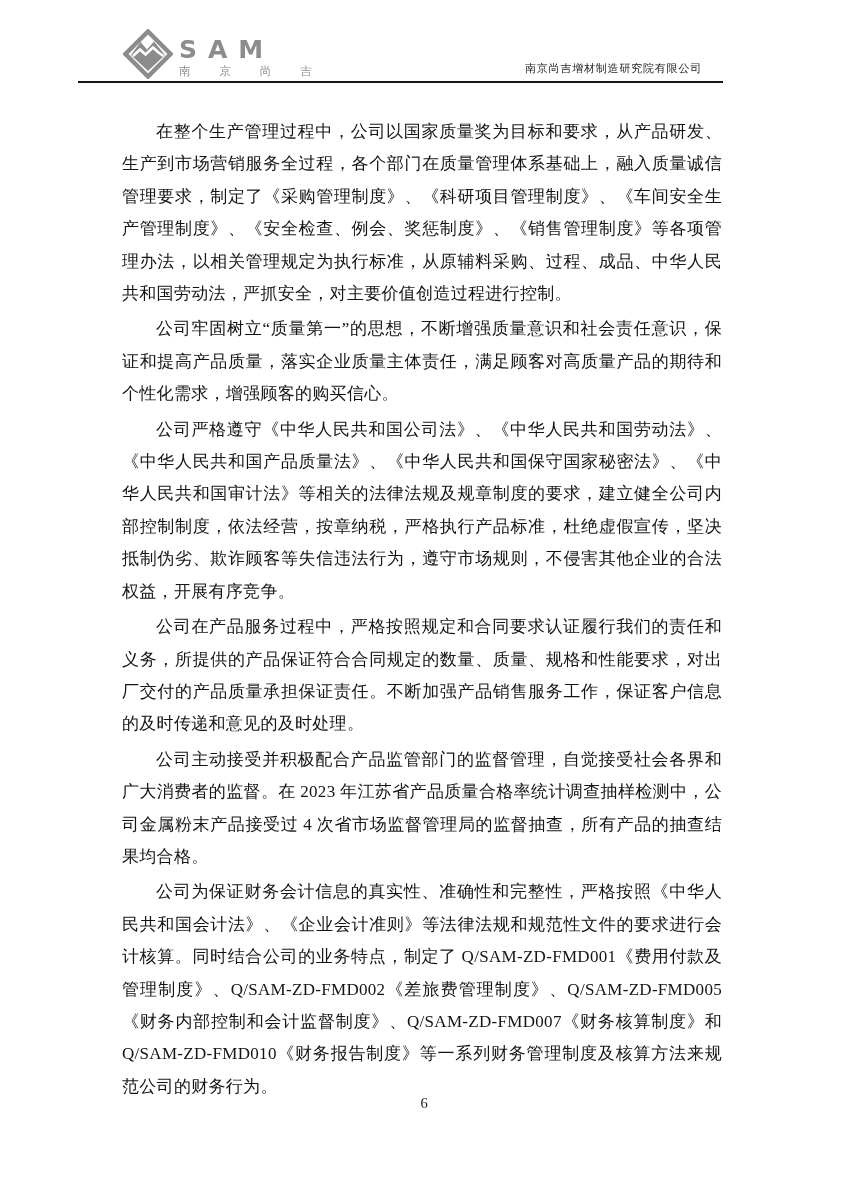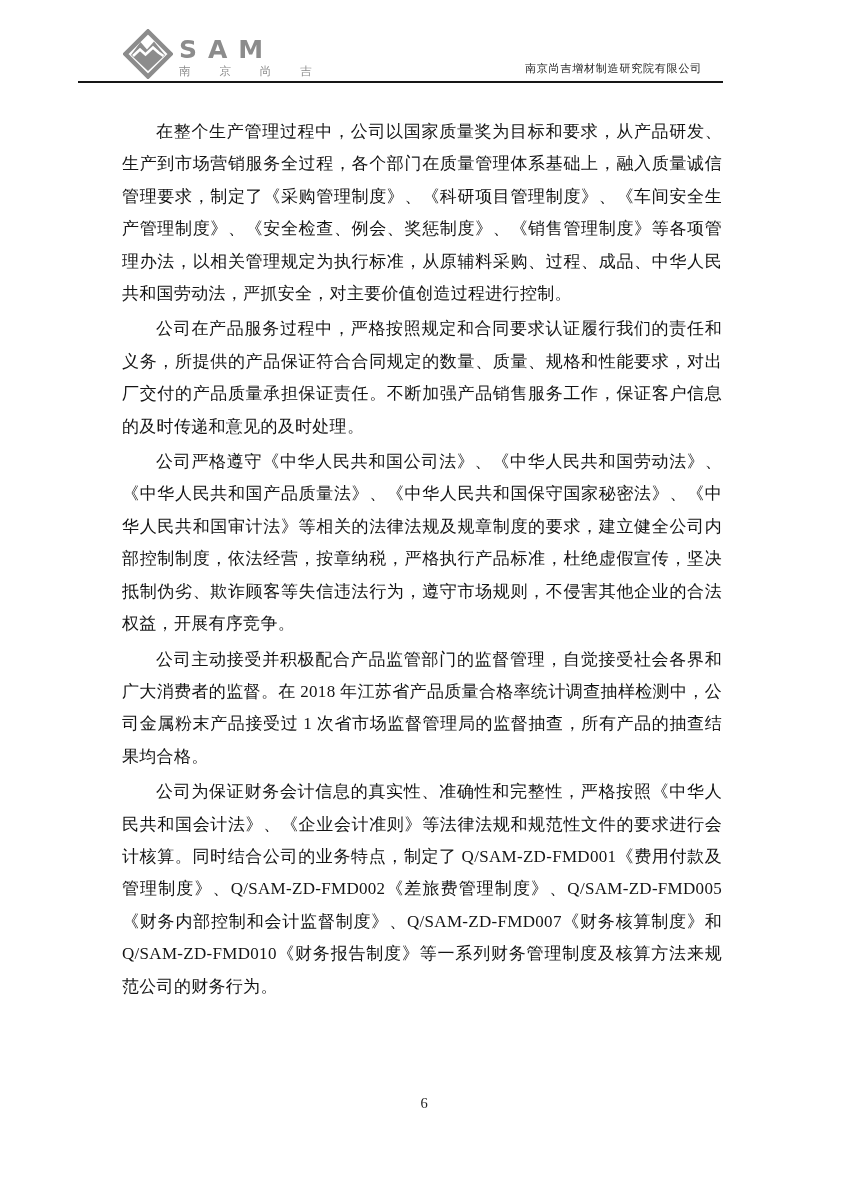--- a/index.html
+++ b/index.html
@@ -111,23 +111,24 @@
       <div class="logo-text">
         <div class="logo-sam">SAM</div>
         <div class="logo-sub">南 京 尚 吉</div>
       </div>
     </div>
     <div class="company-name">南京尚吉增材制造研究院有限公司</div>
   </header>
 
   <main class="content">
     <p>在整个生产管理过程中，公司以国家质量奖为目标和要求，从产品研发、生产到市场营销服务全过程，各个部门在质量管理体系基础上，融入质量诚信管理要求，制定了《采购管理制度》、《科研项目管理制度》、《车间安全生产管理制度》、《安全检查、例会、奖惩制度》、《销售管理制度》等各项管理办法，以相关管理规定为执行标准，从原辅料采购、过程、成品、中华人民共和国劳动法，严抓安全，对主要价值创造过程进行控制。</p>
+    <p>公司牢固树立“质量第一”的思想，不断增强质量意识和社会责任意识，保证和提高产品质量，落实企业质量主体责任，满足顾客对高质量产品的期待和个性化需求，增强顾客的购买信心。</p>
+    <p>公司严格遵守《中华人民共和国公司法》、《中华人民共和国劳动法》、《中华人民共和国产品质量法》、《中华人民共和国保守国家秘密法》、《中华人民共和国审计法》等相关的法律法规及规章制度的要求，建立健全公司内部控制制度，依法经营，按章纳税，严格执行产品标准，杜绝虚假宣传，坚决抵制伪劣、欺诈顾客等失信违法行为，遵守市场规则，不侵害其他企业的合法权益，开展有序竞争。</p>
     <p>公司在产品服务过程中，严格按照规定和合同要求认证履行我们的责任和义务，所提供的产品保证符合合同规定的数量、质量、规格和性能要求，对出厂交付的产品质量承担保证责任。不断加强产品销售服务工作，保证客户信息的及时传递和意见的及时处理。</p>
-    <p>公司严格遵守《中华人民共和国公司法》、《中华人民共和国劳动法》、《中华人民共和国产品质量法》、《中华人民共和国保守国家秘密法》、《中华人民共和国审计法》等相关的法律法规及规章制度的要求，建立健全公司内部控制制度，依法经营，按章纳税，严格执行产品标准，杜绝虚假宣传，坚决抵制伪劣、欺诈顾客等失信违法行为，遵守市场规则，不侵害其他企业的合法权益，开展有序竞争。</p>
-    <p>公司主动接受并积极配合产品监管部门的监督管理，自觉接受社会各界和广大消费者的监督。在 2018 年江苏省产品质量合格率统计调查抽样检测中，公司金属粉末产品接受过 1 次省市场监督管理局的监督抽查，所有产品的抽查结果均合格。</p>
+    <p>公司主动接受并积极配合产品监管部门的监督管理，自觉接受社会各界和广大消费者的监督。在 2023 年江苏省产品质量合格率统计调查抽样检测中，公司金属粉末产品接受过 4 次省市场监督管理局的监督抽查，所有产品的抽查结果均合格。</p>
     <p>公司为保证财务会计信息的真实性、准确性和完整性，严格按照《中华人民共和国会计法》、《企业会计准则》等法律法规和规范性文件的要求进行会计核算。同时结合公司的业务特点，制定了 Q/SAM-ZD-FMD001《费用付款及管理制度》、Q/SAM-ZD-FMD002《差旅费管理制度》、Q/SAM-ZD-FMD005《财务内部控制和会计监督制度》、Q/SAM-ZD-FMD007《财务核算制度》和 Q/SAM-ZD-FMD010《财务报告制度》等一系列财务管理制度及核算方法来规范公司的财务行为。</p>
   </main>
 
   <footer class="page-footer">
     <span>6</span>
   </footer>
 
 </div>
 
 </body></html>

